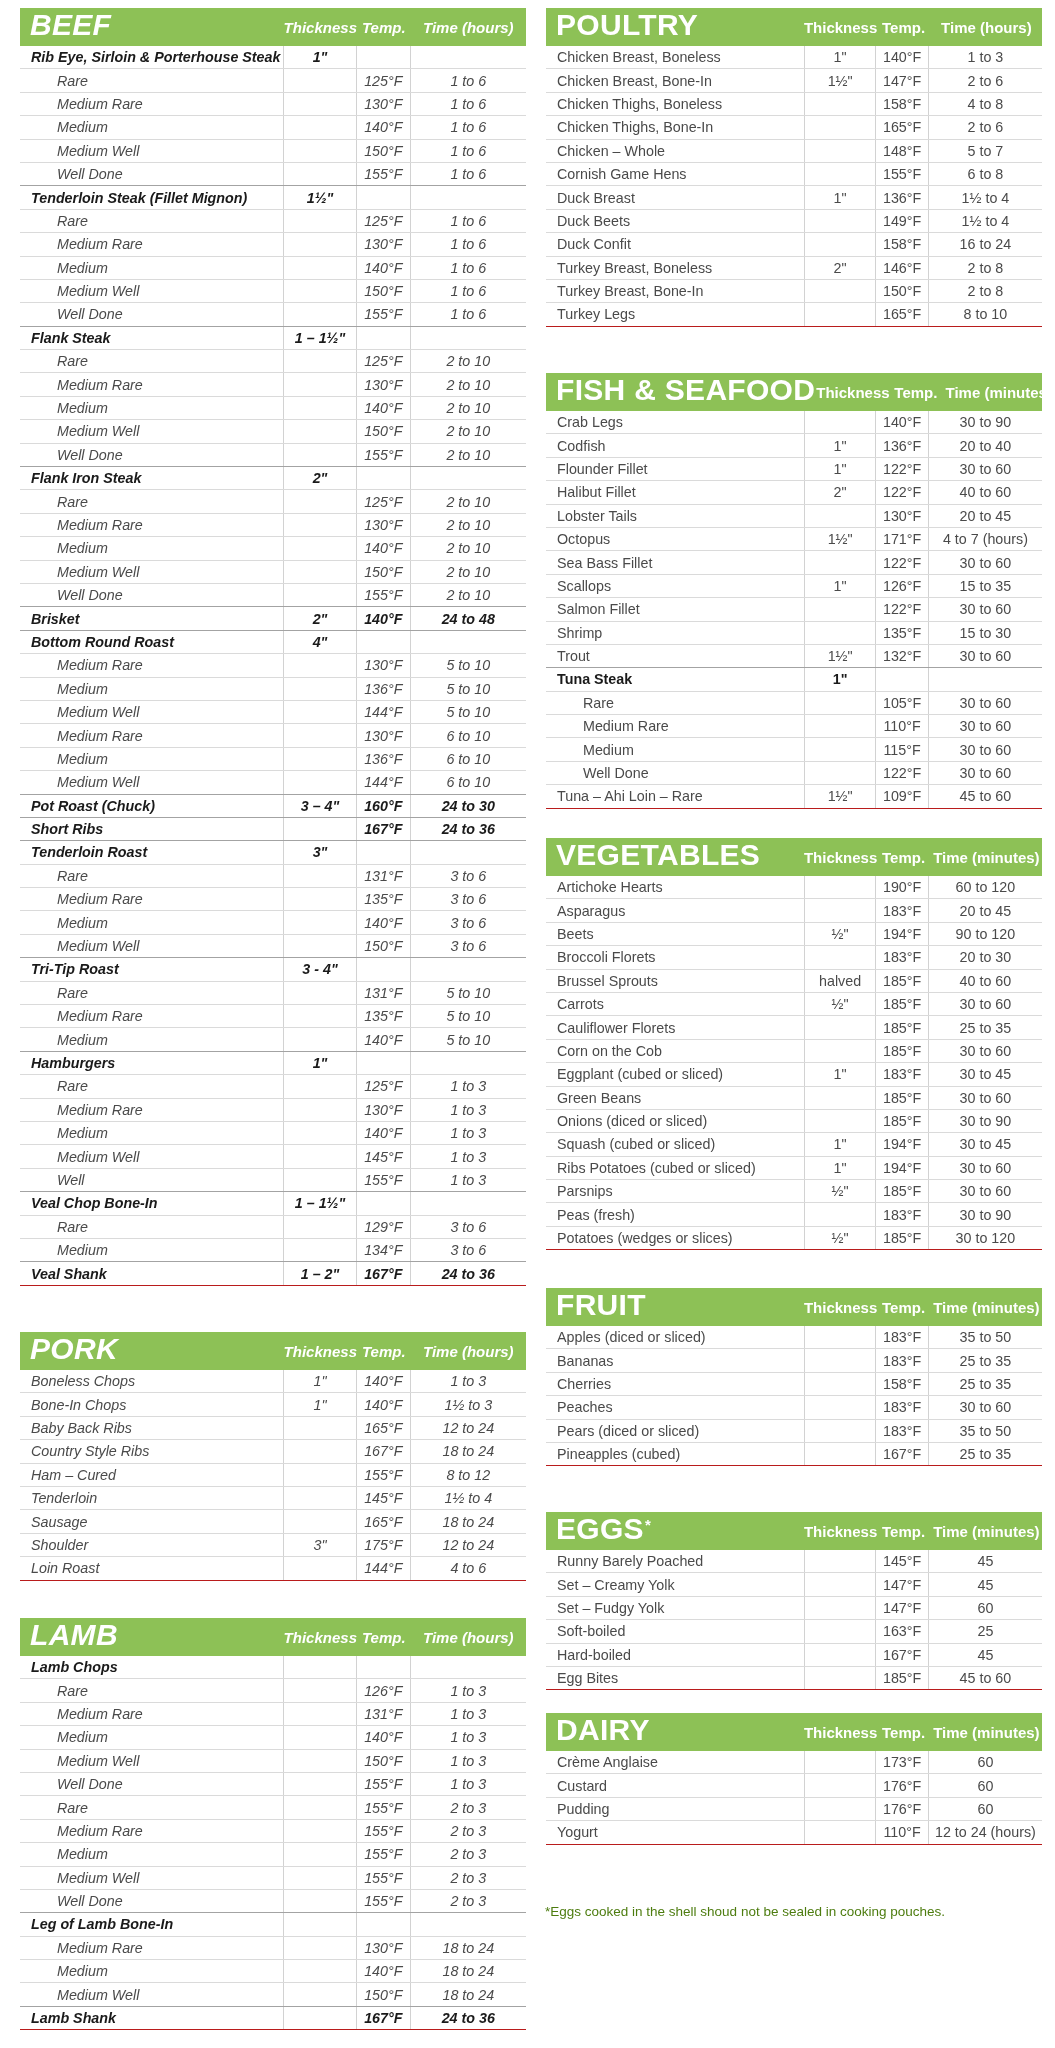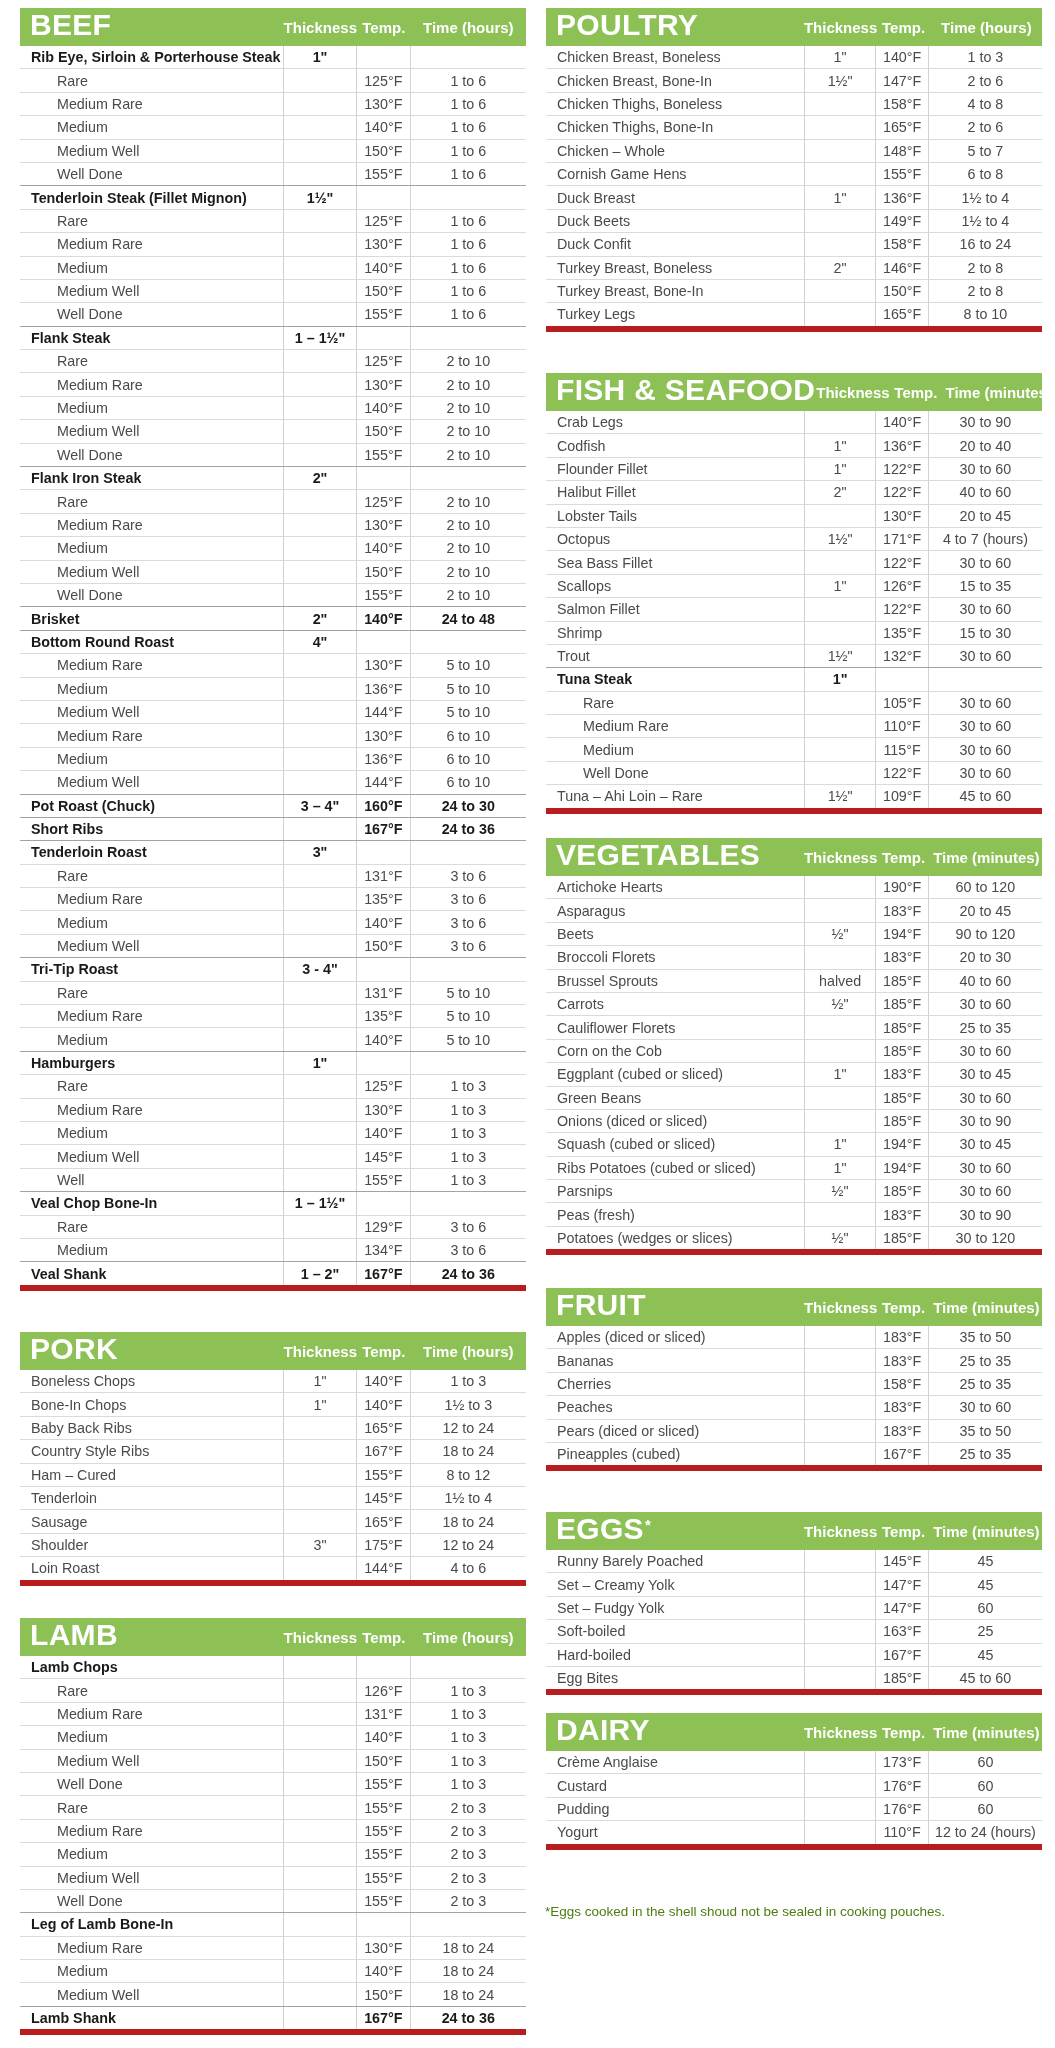--- a/index.html
+++ b/index.html
@@ -1,38 +1,38 @@
 <!DOCTYPE html>
 <html><head>
 <meta charset="utf-8">
 <style>
   html,body{margin:0;padding:0;background:#fff;}
   .page{
     position:relative;width:1055px;height:2048px;background:#ffffff;
     font-family:"Liberation Sans",sans-serif;overflow:hidden;
   }
   .table{position:absolute;}
-  .t-left{left:20px;width:506px;}
+  .t-left{left:20px;width:506px;font-style:italic;}
   .t-right{left:546px;width:496px;}
 
   .thead{
     display:flex;align-items:center;height:38px;
     background:#8dc156;color:#ffffff;
   }
   .ttl{
     flex:0 0 52%;font-size:30px;font-weight:800;letter-spacing:.3px;
     padding-left:10px;white-space:nowrap;line-height:38px;box-sizing:border-box;
   }
   .ast{font-size:15px;position:relative;top:-9px;margin-left:1px;font-weight:700;}
   .ch{font-weight:700;font-size:15px;text-align:center;}
   .ch-thick{flex:0 0 14.6%;text-align:right;}
   .ch-temp{flex:0 0 10.6%;}
   .ch-time{flex:0 0 22.8%;}
 
-  .rows{border-bottom:6px solid #b91c1c;}
+  .rows{border-bottom:1px solid #b91c1c;}
   .row{
     display:flex;height:22.4px;font-size:14.3px;color:#4a4a4a;
     border-top:1px solid #dadada;
   }
   .rows .row:first-child{border-top:0;}
   .row.group{font-weight:700;color:#1a1a1a;border-top-color:#a3a3a3;}
   .cell{
     display:flex;align-items:center;justify-content:center;
     box-sizing:border-box;height:100%;white-space:nowrap;
   }

